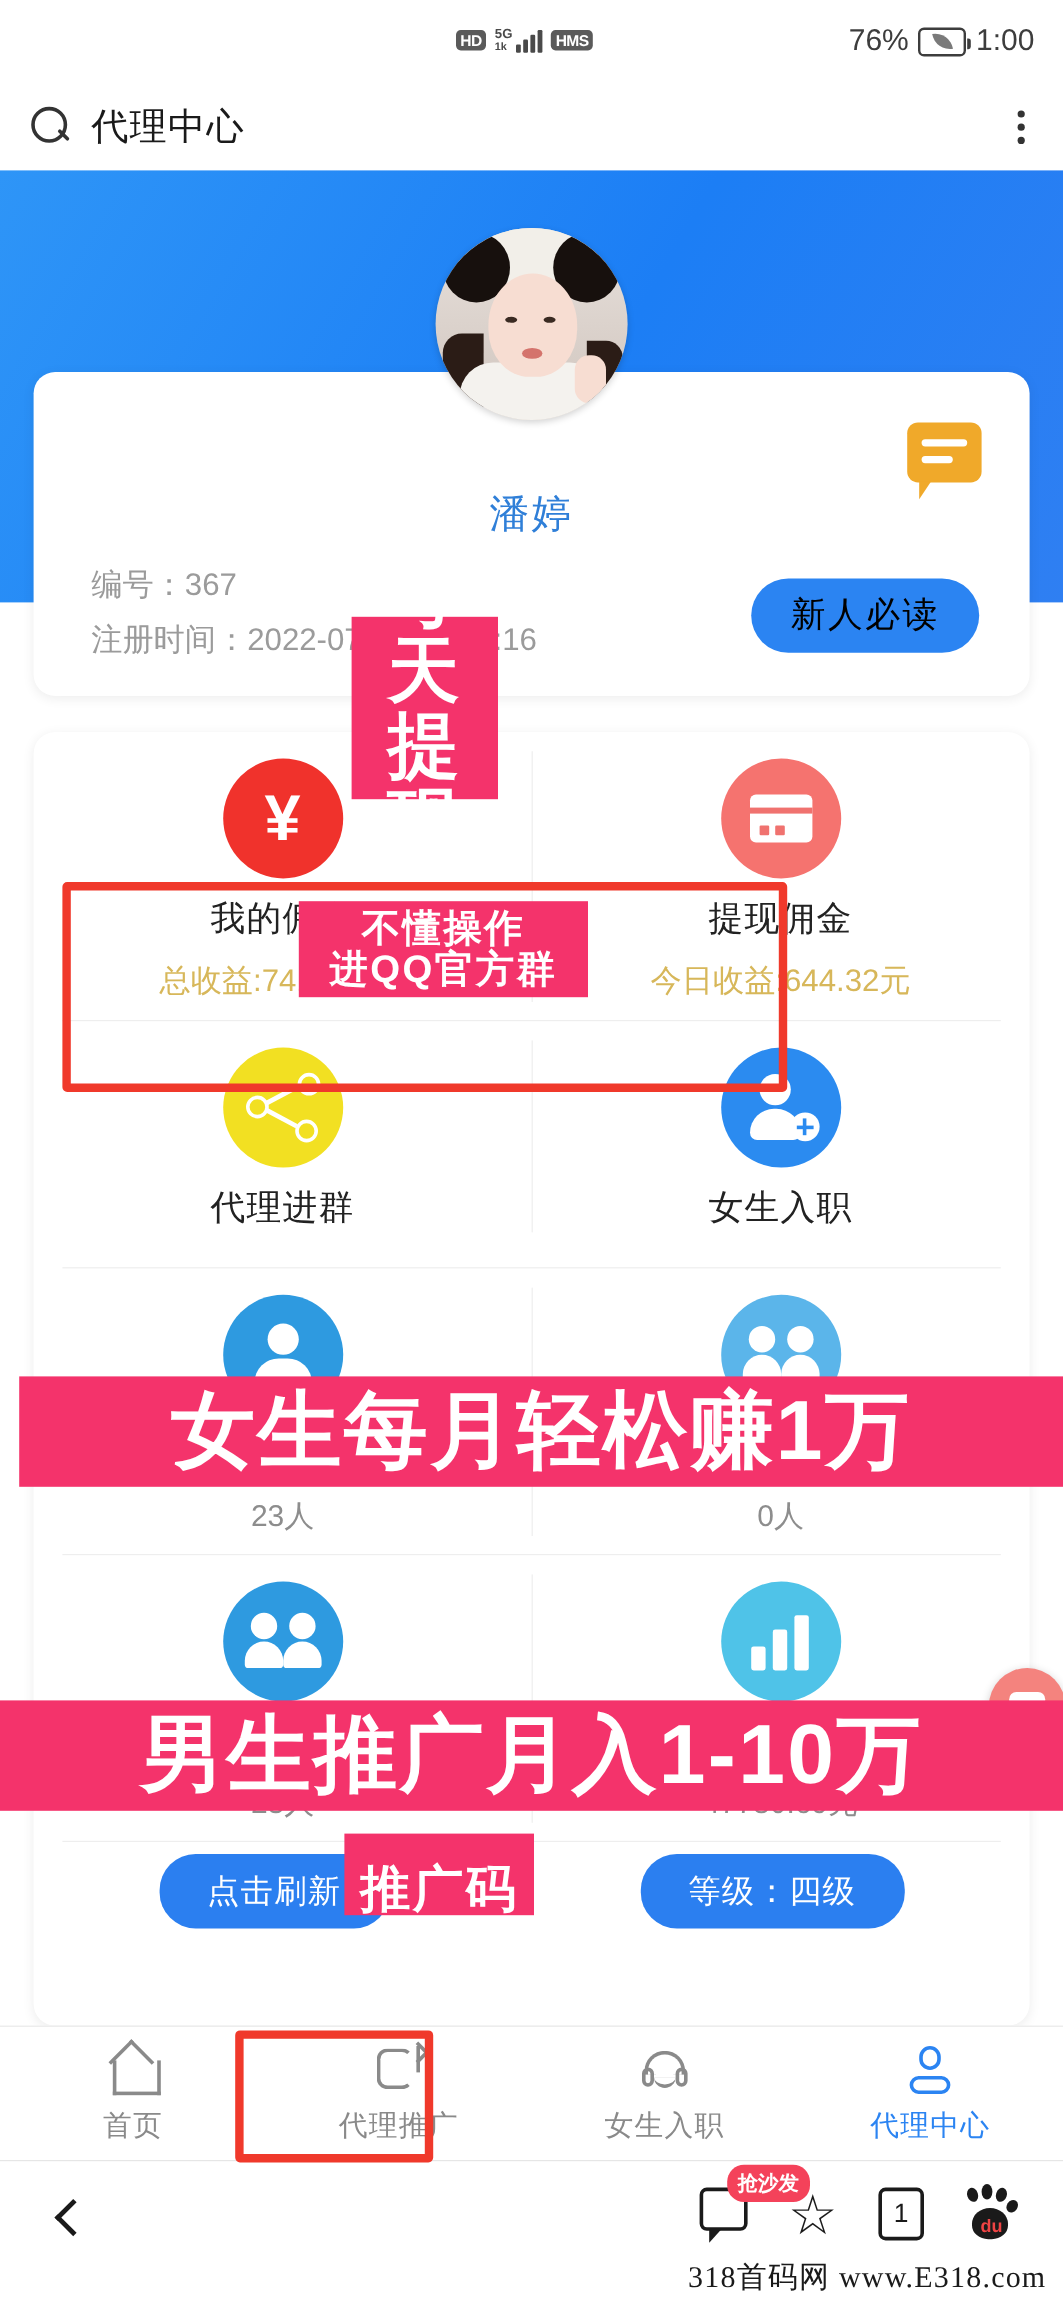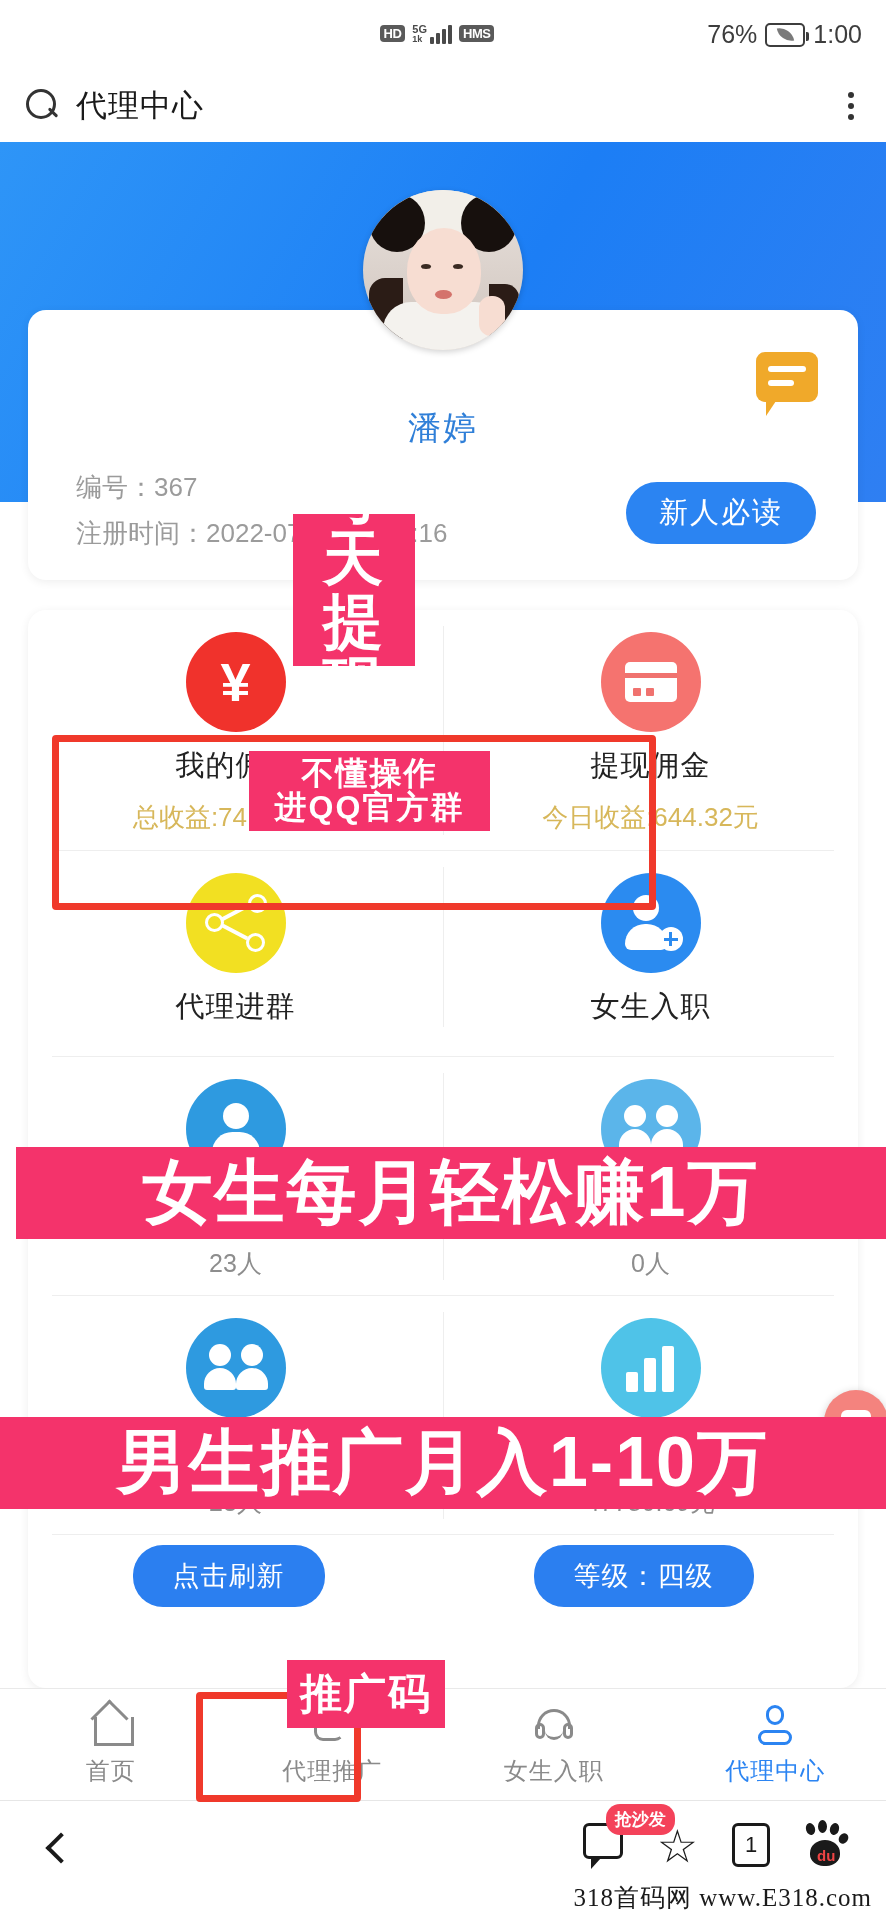--- a/index.html
+++ b/index.html
@@ -94,21 +94,21 @@
   .msg-ic::after{content:"";position:absolute;left:10px;bottom:-14px;border-left:10px solid #f0a92a;
             border-bottom:15px solid transparent;}
   .msg-ic i{position:absolute;left:12px;height:6px;background:#fff;border-radius:3px;display:block;}
   .msg-ic i:nth-child(1){top:14px;width:38px;}
   .msg-ic i:nth-child(2){top:28px;width:26px;}
 
   .meta { position:absolute; left:48px; top:155px; }
   .meta-row { font-size:26px; color:#9b9b9b; line-height:1.75; white-space:nowrap;}
   .readbtn {
     position:absolute; right:42px; top:172px; width:190px; height:62px;
-    background:#2b84f2; border-radius:31px; color:#ffffff; font-size:29px;
+    background:#2b84f2; border-radius:31px; color:#000000; font-size:29px;
     display:flex; align-items:center; justify-content:center; letter-spacing:2px;
   }
 
   
   .stats-card {
     position:absolute; top:610px; left:28px; width:830px; height:1078px;
     background:#fff; border-radius:18px; box-shadow:0 2px 10px rgba(0,0,0,.07);
     overflow:hidden;
   }
   .srow { display:flex; position:relative; }
@@ -421,21 +421,21 @@
   </div>
 
   <div class="pinkbox" style="left:16px;top:1147px;width:870px;height:92px;font-size:70px;">
     <span>女生每月轻松赚1万</span>
   </div>
 
   <div class="pinkbox" style="left:0px;top:1417px;width:886px;height:92px;font-size:70px;">
     <span>男生推广月入1-10万</span>
   </div>
 
-  <div class="pinkbox" style="left:287px;top:1660px;width:158px;height:68px;font-size:42px;">
+  <div class="pinkbox" style="left:287px;top:1528px;width:158px;height:68px;font-size:42px;align-items:flex-end;">
     <span>推广码</span>
   </div>
 
   <div class="bottomnav">
     <div class="nav-item">
       <span class="navic ic-home"></span>
       <span class="nav-label">首页</span>
     </div>
     <div class="nav-item">
       <span class="navic ic-share">

